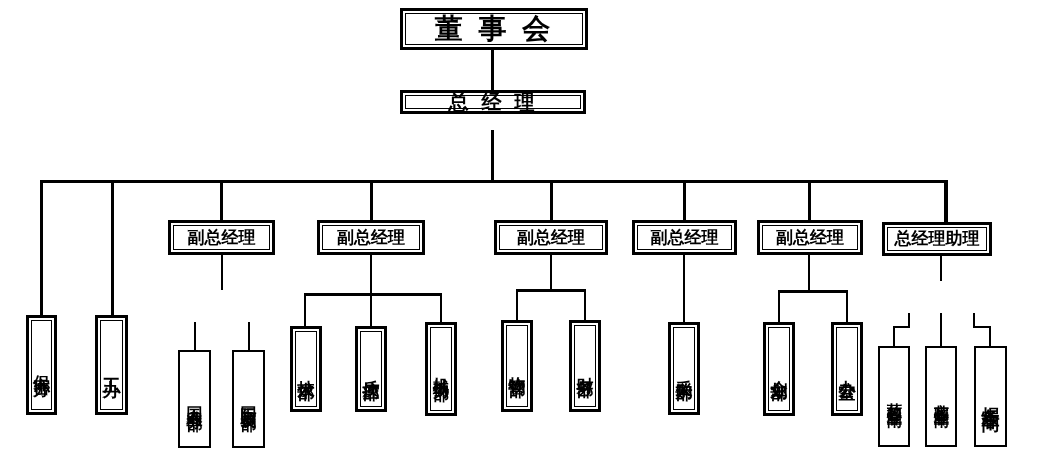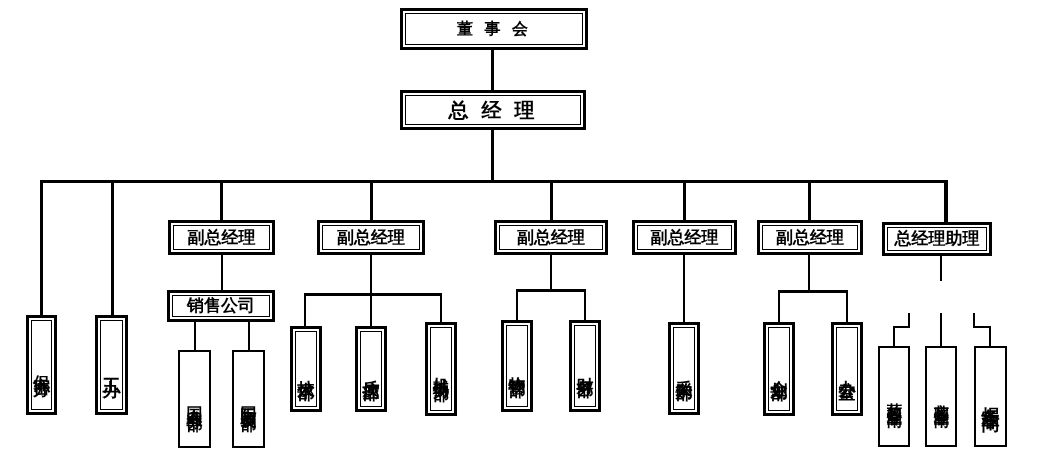--- a/index.html
+++ b/index.html
@@ -67,27 +67,27 @@
   .line.h { height: 2px; }
   .line.v { width: 2px; }
   .line.thick.h { height: 3px; }
   .line.thick.v { width: 3px; }
 </style>
 </head>
 <body>
 
 <div id="chart-canvas">
 
-  <div class="node double horiz" style="left:400px; top:8px; width:188px; height:42px; font-size:16px;">
+  <div class="node double horiz" style="left:400px; top:8px; width:188px; height:42px; font-size:28px;">
     <span class="txt">董 事 会</span>
   </div>
 
   <div class="line v thick" style="left:491px; top:50px; width:3px; height:40px;"></div>
 
-  <div class="node double horiz" style="left:400px; top:90px; width:186px; height:40px; font-size:20px;">
+  <div class="node double horiz" style="left:400px; top:90px; width:186px; height:24px; font-size:20px;">
     <span class="txt">总 经 理</span>
   </div>
 
   <div class="line v thick" style="left:491px; top:130px; width:3px; height:52px;"></div>
 
   <div class="line h thick" style="left:40px; top:180px; width:908px; height:3px;"></div>
 
   <div class="line v thick" style="left:40px; top:182px; width:3px; height:133px;"></div>
   <div class="node double vert" style="left:26px; top:315px; width:31px; height:100px; font-size:17px;">
     <span class="txt">保密办</span>
@@ -96,23 +96,20 @@
   <div class="line v thick" style="left:111px; top:182px; width:3px; height:133px;"></div>
   <div class="node double vert" style="left:95px; top:315px; width:33px; height:100px; font-size:18px;">
     <span class="txt">工办</span>
   </div>
 
   <div class="line v thick" style="left:220px; top:182px; width:3px; height:38px;"></div>
   <div class="node double horiz tight" style="left:168px; top:220px; width:107px; height:35px; font-size:17px;">
     <span class="txt">副总经理</span>
   </div>
   <div class="line v" style="left:221px; top:255px; width:2px; height:35px;"></div>
-  <div class="node double horiz tight" style="left:167px; top:290px; width:108px; height:32px; font-size:17px;">
-    <span class="txt">销售公司</span>
-  </div>
 
   <div class="line v" style="left:194px; top:322px; width:2px; height:28px;"></div>
   <div class="line v" style="left:248px; top:322px; width:2px; height:28px;"></div>
   <div class="node single vert" style="left:178px; top:350px; width:33px; height:98px; font-size:16px;">
     <span class="txt">国内业务部</span>
   </div>
   <div class="node single vert" style="left:232px; top:350px; width:33px; height:98px; font-size:16px;">
     <span class="txt">国际贸易部</span>
   </div>
 

